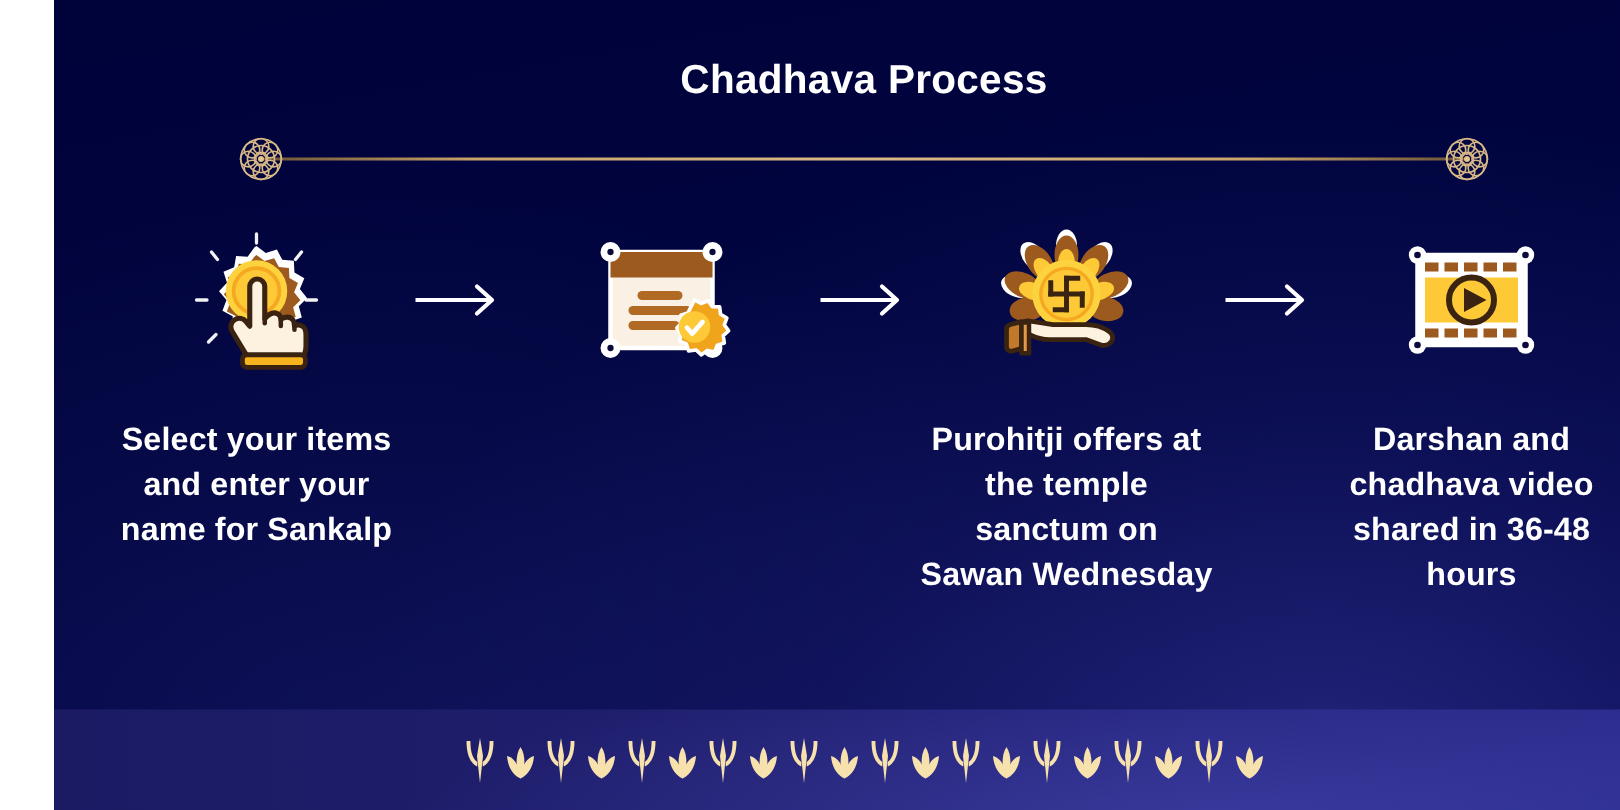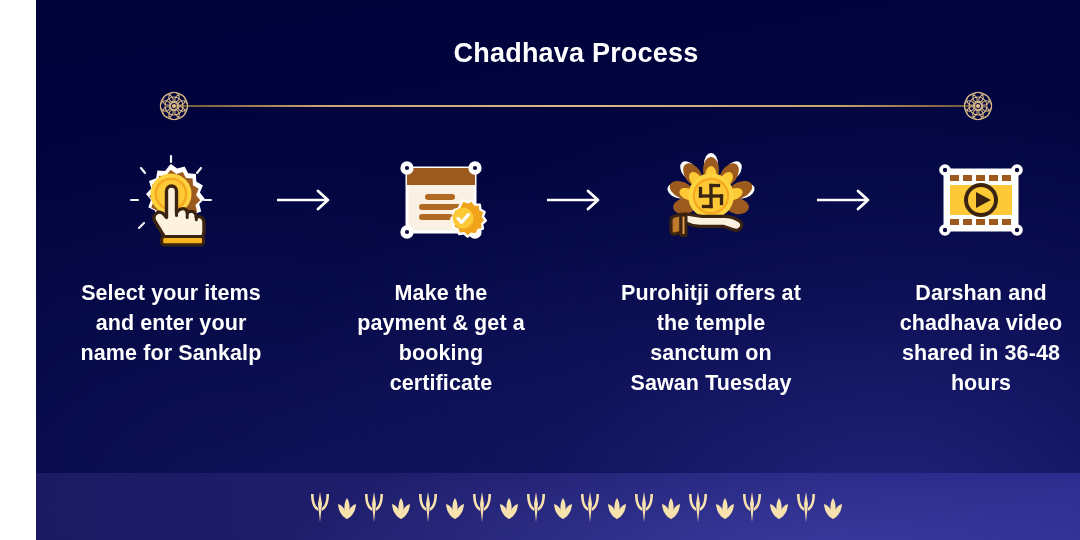--- a/index.html
+++ b/index.html
@@ -216,24 +216,20 @@
             <rect x="30" y="66" width="34" height="6" rx="3"></rect>
           </g>
 
           <g transform="translate(74,70)">
             <path d="M0 -18 l4.4 2.3 4.6-1.8 2.9 4 4.9 .1 .6 4.9 4.2 2.5-1.7 4.6 2.9 3.9-3.6 3.3 .7 4.9-4.7 1.5-1.9 4.5-4.8-1.1-3.9 3-3.6-3.3-4.9 .7-1.5-4.7-4.5-1.9 1.1-4.8-3-3.9 3.3-3.6-.7-4.9 4.7-1.5z" fill="#f0a41c" stroke="#ffffff" stroke-width="2.4" stroke-linejoin="round"></path>
             <circle cx="0" cy="0" r="10.5" fill="#fdc936"></circle>
             <polyline points="-5,0.5 -1.5,4.4 5.4,-3.4" fill="none" stroke="#ffffff" stroke-width="3.1" stroke-linecap="round" stroke-linejoin="round"></polyline>
           </g>
         </svg>
       </div>
-      <div class="step-caption">Make the
-payment &amp; get a
-booking
-certificate</div>
     </div>
 
     <div class="arrow">
       <svg viewBox="0 0 62 24" width="62" height="24">
         <line x1="2" y1="12" x2="52" y2="12" stroke="#ffffff" stroke-width="2.6"></line>
         <polyline points="43,3 53,12 43,21" fill="none" stroke="#ffffff" stroke-width="2.8" stroke-linecap="round" stroke-linejoin="round"></polyline>
       </svg>
     </div>
 
     <div class="step">
@@ -281,21 +277,21 @@
           <g>
             <path d="M20 72 c0-4 3-6.5 7-6 l16 2.4 h22 c6 0 11 1.4 15.5 4.6 2.5 1.8 3 4.8 1.2 7 -1.7 2.2-4.6 2.8-7.2 1.8 l-9.6-3.4 h-24 c-5.4 0-9.3-1.2-13.5-3.3 -4.5-2.2-7.4 -.5-7.4-3.1z" fill="#fdf1e0" stroke="#3a2411" stroke-width="3.2" stroke-linejoin="round"></path>
             <path d="M16 68 l6-1.6 v18 l-6 1.6 c-2.2 .6-4-.8-4-3 v-11.4 c0-1.9 1.4-3.2 4-3.6z" fill="#c07a2c" stroke="#3a2411" stroke-width="3.2" stroke-linejoin="round"></path>
             <path d="M22 67 h5 v20.5 h-5z" fill="#e09a4a" stroke="#3a2411" stroke-width="3" stroke-linejoin="round"></path>
           </g>
         </svg>
       </div>
       <div class="step-caption">Purohitji offers at
 the temple
 sanctum on
-Sawan Tuesday</div>
+Sawan Wednesday</div>
     </div>
 
     <div class="arrow">
       <svg viewBox="0 0 62 24" width="62" height="24">
         <line x1="2" y1="12" x2="52" y2="12" stroke="#ffffff" stroke-width="2.6"></line>
         <polyline points="43,3 53,12 43,21" fill="none" stroke="#ffffff" stroke-width="2.8" stroke-linecap="round" stroke-linejoin="round"></polyline>
       </svg>
     </div>
 
     <div class="step">

